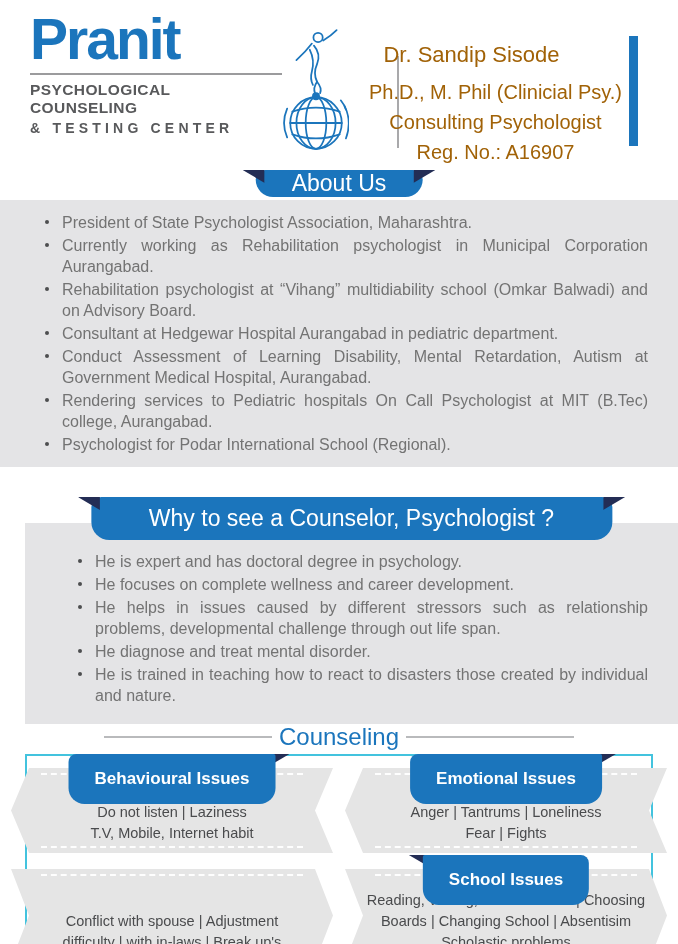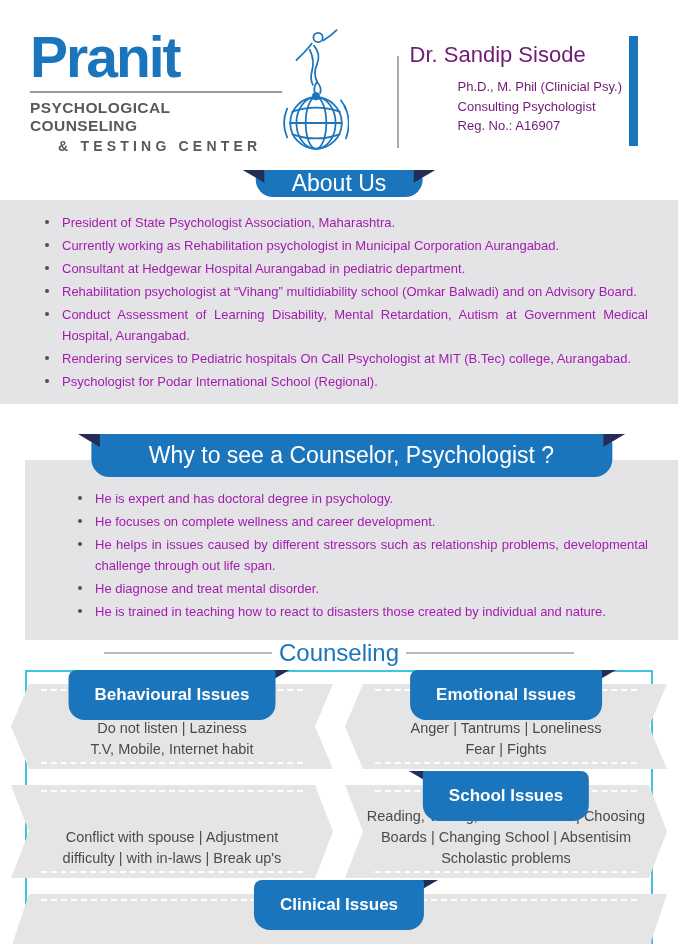--- a/index.html
+++ b/index.html
@@ -9,53 +9,53 @@
     width:678px;height:944px;
     margin:0 auto;
     background:#ffffff;
     font-family:"Liberation Sans", sans-serif;
     color:#515254;
     overflow:hidden;
   }
 
   
   .header{position:relative;height:168px;}
-  .brand{position:absolute;left:30px;top:30px;width:252px;}
+  .brand{position:absolute;left:30px;top:12px;width:252px;}
   .brand-name{
     font-size:57px;font-weight:800;color:#1b75bc;
     letter-spacing:-2px;line-height:0.95;
   }
   .brand-rule{height:2px;background:#9b9b9d;margin:7px 0 6px 0;}
   .brand-sub1{font-size:15.5px;font-weight:bold;color:#58595b;letter-spacing:0.4px;}
-  .brand-sub2{font-size:14px;font-weight:bold;color:#58595b;letter-spacing:4.2px;margin-top:3px;margin-left:28px;}
+  .brand-sub2{font-size:14px;font-weight:bold;color:#58595b;letter-spacing:4.2px;margin-top:3px;}
   .logo{position:absolute;left:283px;top:28px;width:66px;height:124px;}
   .header-divider{position:absolute;left:397px;top:56px;width:2px;height:92px;background:#a9a9ab;}
-  .doctor{position:absolute;right:56px;top:42px;text-align:left;color:#701a75;margin-left:44px;}
+  .doctor{position:absolute;right:56px;top:42px;text-align:center;color:#a16207;margin-left:44px;}
   .doctor-name{font-size:22px;margin-bottom:9px;}
-  .doctor-cred{font-size:13px;line-height:1.5;padding-left:48px;}
+  .doctor-cred{font-size:20px;line-height:1.5;padding-left:48px;}
   .blue-bar{position:absolute;right:40px;top:36px;width:9px;height:110px;background:#1b75bc;}
 
   
   .panel{background:#e4e4e6;position:relative;}
   .section-badge{
     position:absolute;left:50%;transform:translateX(-50%);
     background:#1b75bc;color:#fff;text-align:center;
     border-radius:10px 10px 18px 18px;
     font-size:23px;padding:0 36px;white-space:nowrap;z-index:2;
   }
   .fold{position:absolute;width:22px;height:13px;background:#232d55;z-index:1;}
   .fold-left{left:-13px;top:0;clip-path:polygon(0 0,100% 0,100% 100%);}
   .fold-right{right:-13px;top:0;clip-path:polygon(0 0,100% 0,0 100%);}
 
   .about{margin-top:32px;}
   .about .section-badge{top:-30px;}
   .bullets{list-style:none;margin:0;padding:12px 30px 10px 40px;}
   .bullets li{
     position:relative;padding-left:22px;margin-bottom:2px;
-    font-size:13px;line-height:21px;color:#a21caf;text-align:justify;
+    font-size:16px;line-height:21px;color:#737373;text-align:justify;
   }
   .bullets li::before{
     content:"";position:absolute;left:5px;top:8px;width:4px;height:4px;
     border-radius:50%;background:#4d4e50;
   }
 
   .why{margin:56px 0 0 25px;}
   .why .section-badge{top:-26px;padding:8px 58px;}
   .why .bullets{padding:28px 30px 16px 48px;}
 
@@ -160,22 +160,22 @@
 
   <section class="panel about">
     <div class="section-badge">
       <span class="fold fold-left"></span>
       <span class="fold fold-right"></span>
       <span>About Us</span>
     </div>
     <ul class="bullets">
       <li>President of State Psychologist Association, Maharashtra.</li>
       <li>Currently working as Rehabilitation psychologist in Municipal Corporation Aurangabad.</li>
+      <li>Rehabilitation psychologist at “Vihang” multidiability school (Omkar Balwadi) and on Advisory Board.</li>
       <li>Consultant at Hedgewar Hospital Aurangabad in pediatric department.</li>
-      <li>Rehabilitation psychologist at “Vihang” multidiability school (Omkar Balwadi) and on Advisory Board.</li>
       <li>Conduct Assessment of Learning Disability, Mental Retardation, Autism at Government Medical Hospital, Aurangabad.</li>
       <li>Rendering services to Pediatric hospitals On Call Psychologist at MIT (B.Tec) college, Aurangabad.</li>
       <li>Psychologist for Podar International School (Regional).</li>
     </ul>
   </section>
 
   <section class="panel why">
     <div class="section-badge">
       <span class="fold fold-left"></span>
       <span class="fold fold-right"></span>

